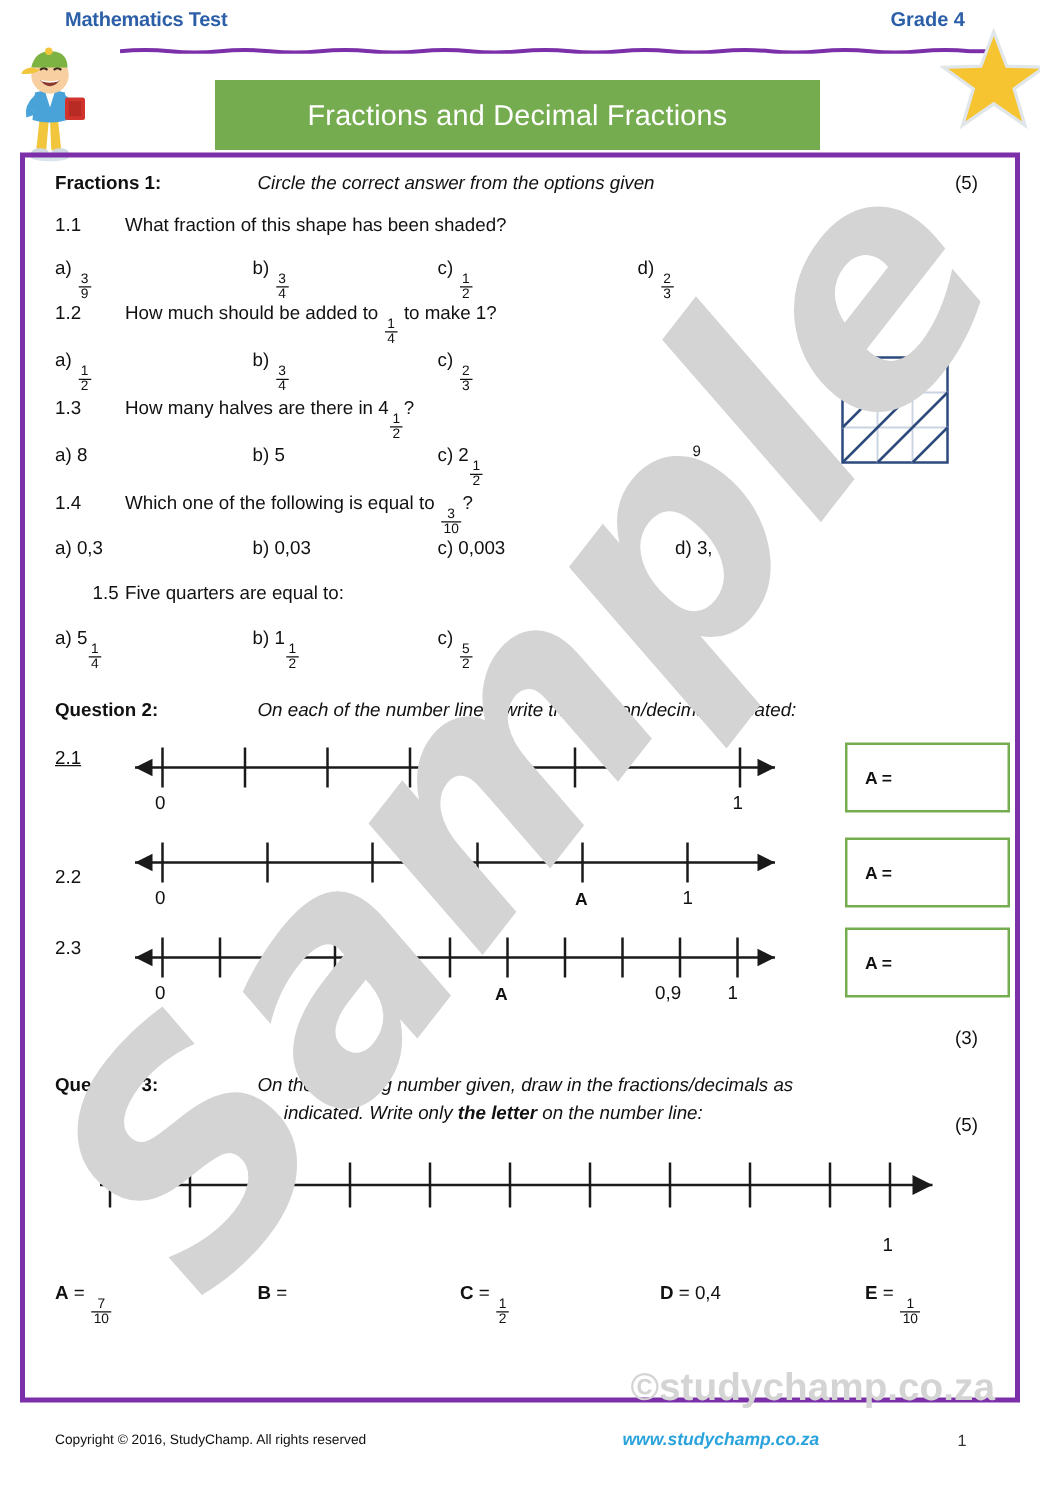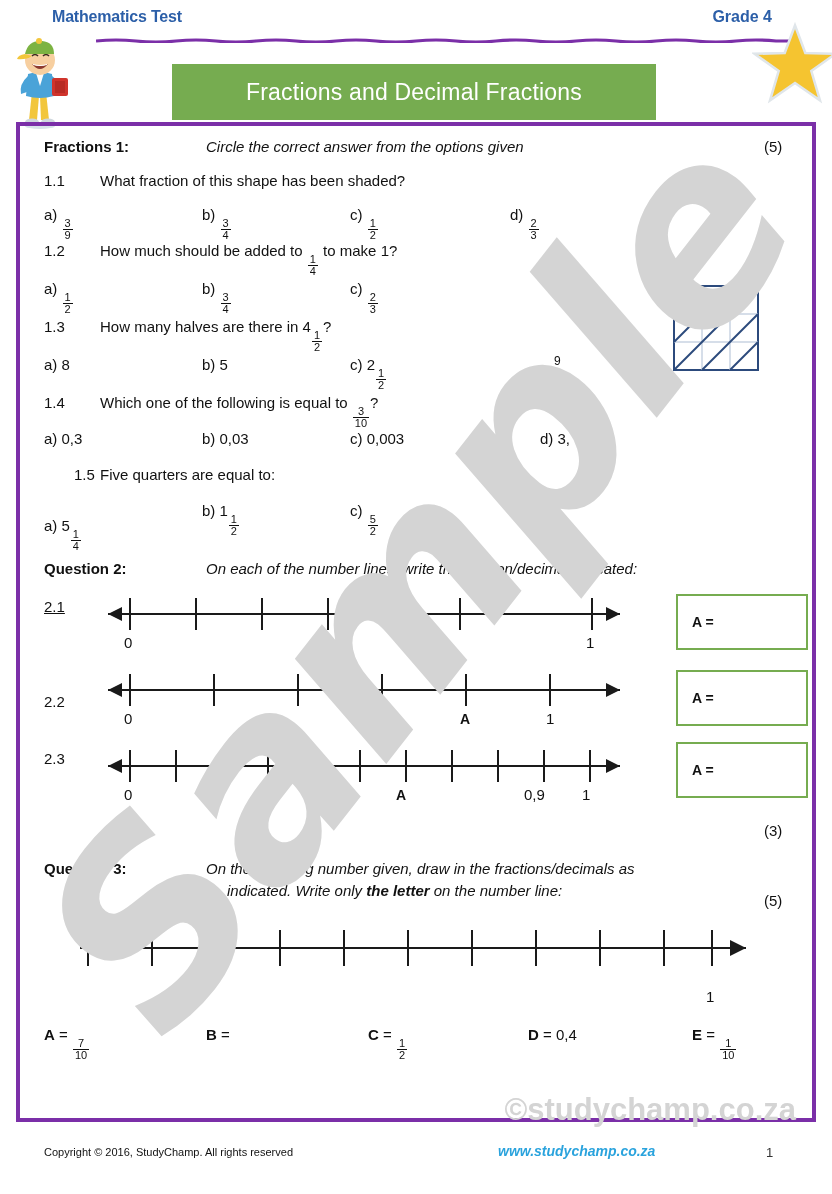--- a/index.html
+++ b/index.html
@@ -304,21 +304,21 @@
     <span>0,003</span>
   </div>
   <div class="opt" style="left:524px; top:308px;">
     <span>d)</span>
     <span>3,</span>
   </div>
 
   <div class="qnum" style="left:28px; top:344px;margin-left:30px;">1.5</div>
   <div class="qtext" style="left:84px; top:344px;">Five quarters are equal to:</div>
 
-  <div class="opt" style="left:28px; top:395px;text-align:right;">
+  <div class="opt" style="left:28px; top:380px;text-align:right;">
     <span>a)</span>
     <span>5</span><span class="fr">
         <span class="n">1</span>
         <span class="d">4</span>
       </span>
   </div>
   <div class="opt" style="left:186px; top:380px;">
     <span>b)</span>
     <span>1</span><span class="fr">
         <span class="n">1</span>

